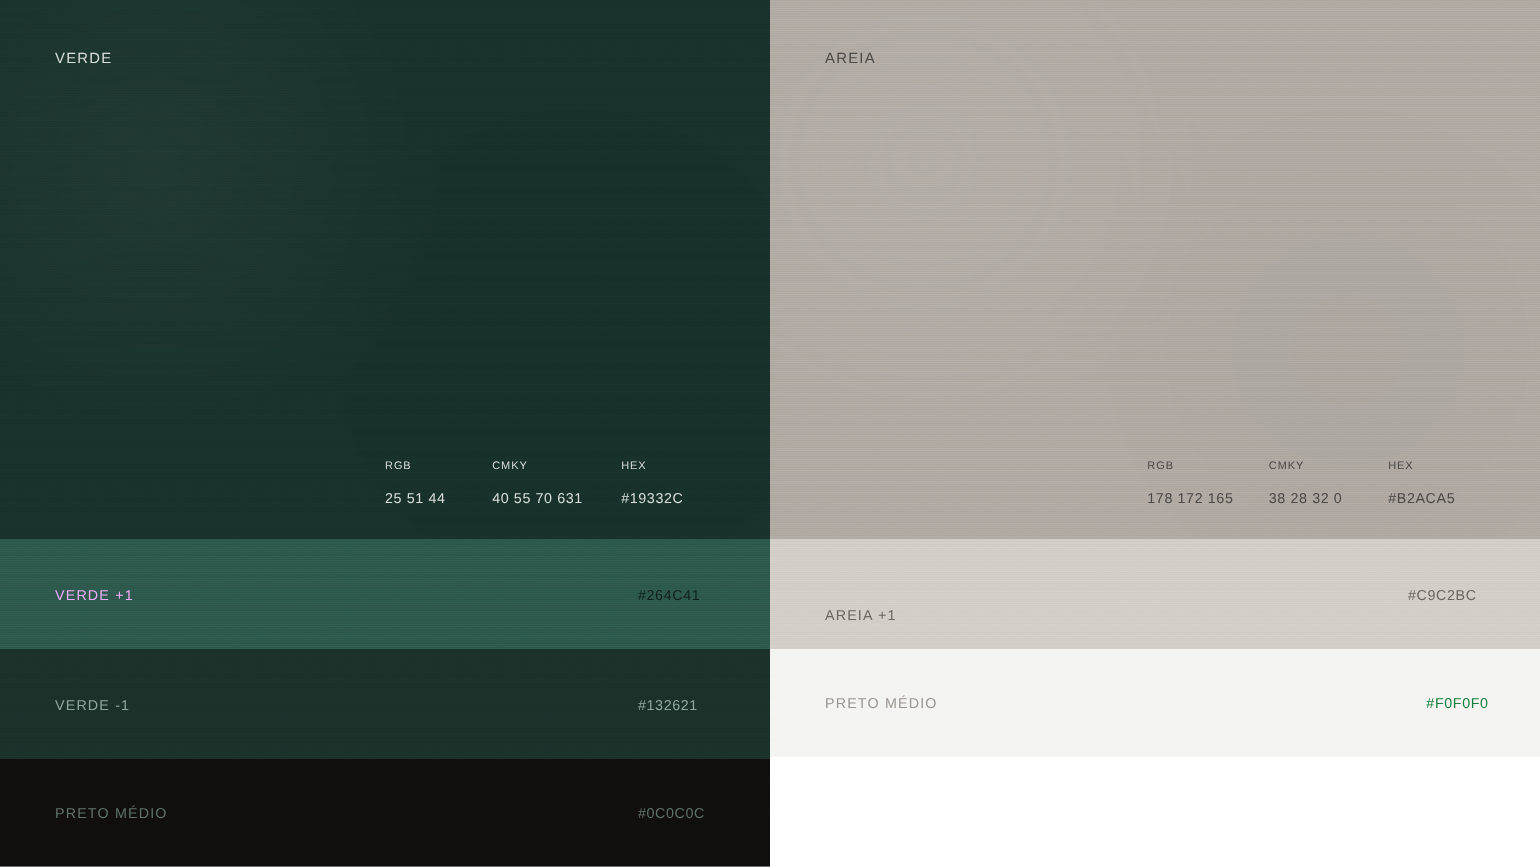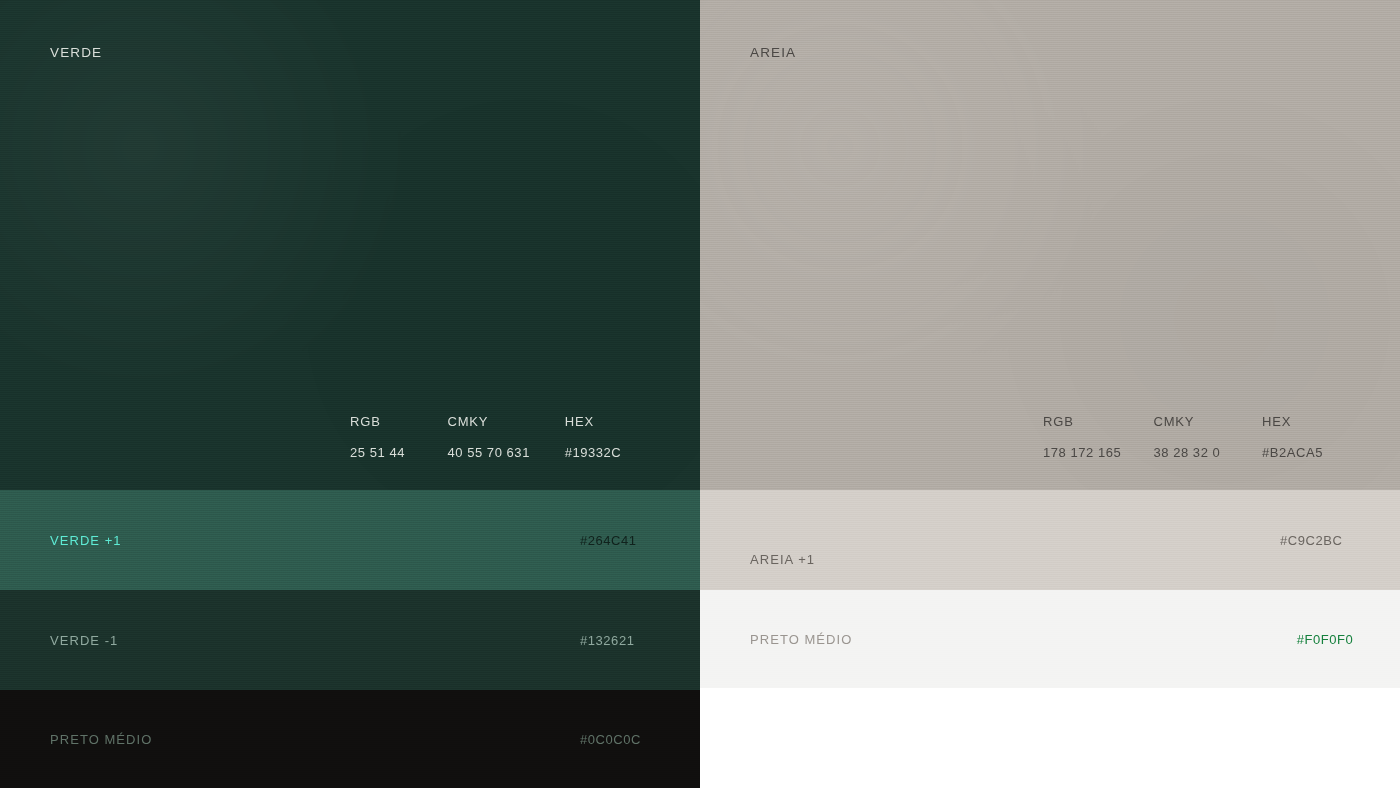--- a/index.html
+++ b/index.html
@@ -78,21 +78,21 @@
     bottom: 30px;
     z-index: 3;
     display: flex;
     flex-direction: row;
   }
   .spec-group { display: flex; flex-direction: column; }
   .spec-group.rgb  { width: 108px; }
   .spec-group.cmky { width: 130px; }
   .spec-group.hex  { width: 150px; }
   .spec-label {
-    font-size: 13px;
+    font-size: 10px;
     letter-spacing: 0.85px;
     margin-bottom: 16px;
     white-space: nowrap;
   }
   .spec-value {
     font-size: 13px;
     letter-spacing: 0.55px;
     white-space: nowrap;
   }
 
@@ -147,21 +147,21 @@
         </div>
         <div class="spec-group hex">
           <div class="spec-label">HEX</div>
           <div class="spec-value">#19332C</div>
         </div>
       </div>
     </div>
 
     <div class="band" style="background:#2E5B4E;">
       <div class="grain"></div>
-      <div class="band-label" style="color:#5eead4;">VERDE  +1</div>
+      <div class="band-label" style="color:#f0abfc;">VERDE  +1</div>
       <div class="band-hex left-panel" style="color:#10211C;">#264C41</div>
     </div>
 
     <div class="band" style="background:#1B322B;">
       <div class="grain"></div>
       <div class="band-label" style="color:#8FA89E;">VERDE -1</div>
       <div class="band-hex left-panel" style="color:#8FA89E;">#132621</div>
     </div>
 
     <div class="band last" style="background:#100F0E;">

